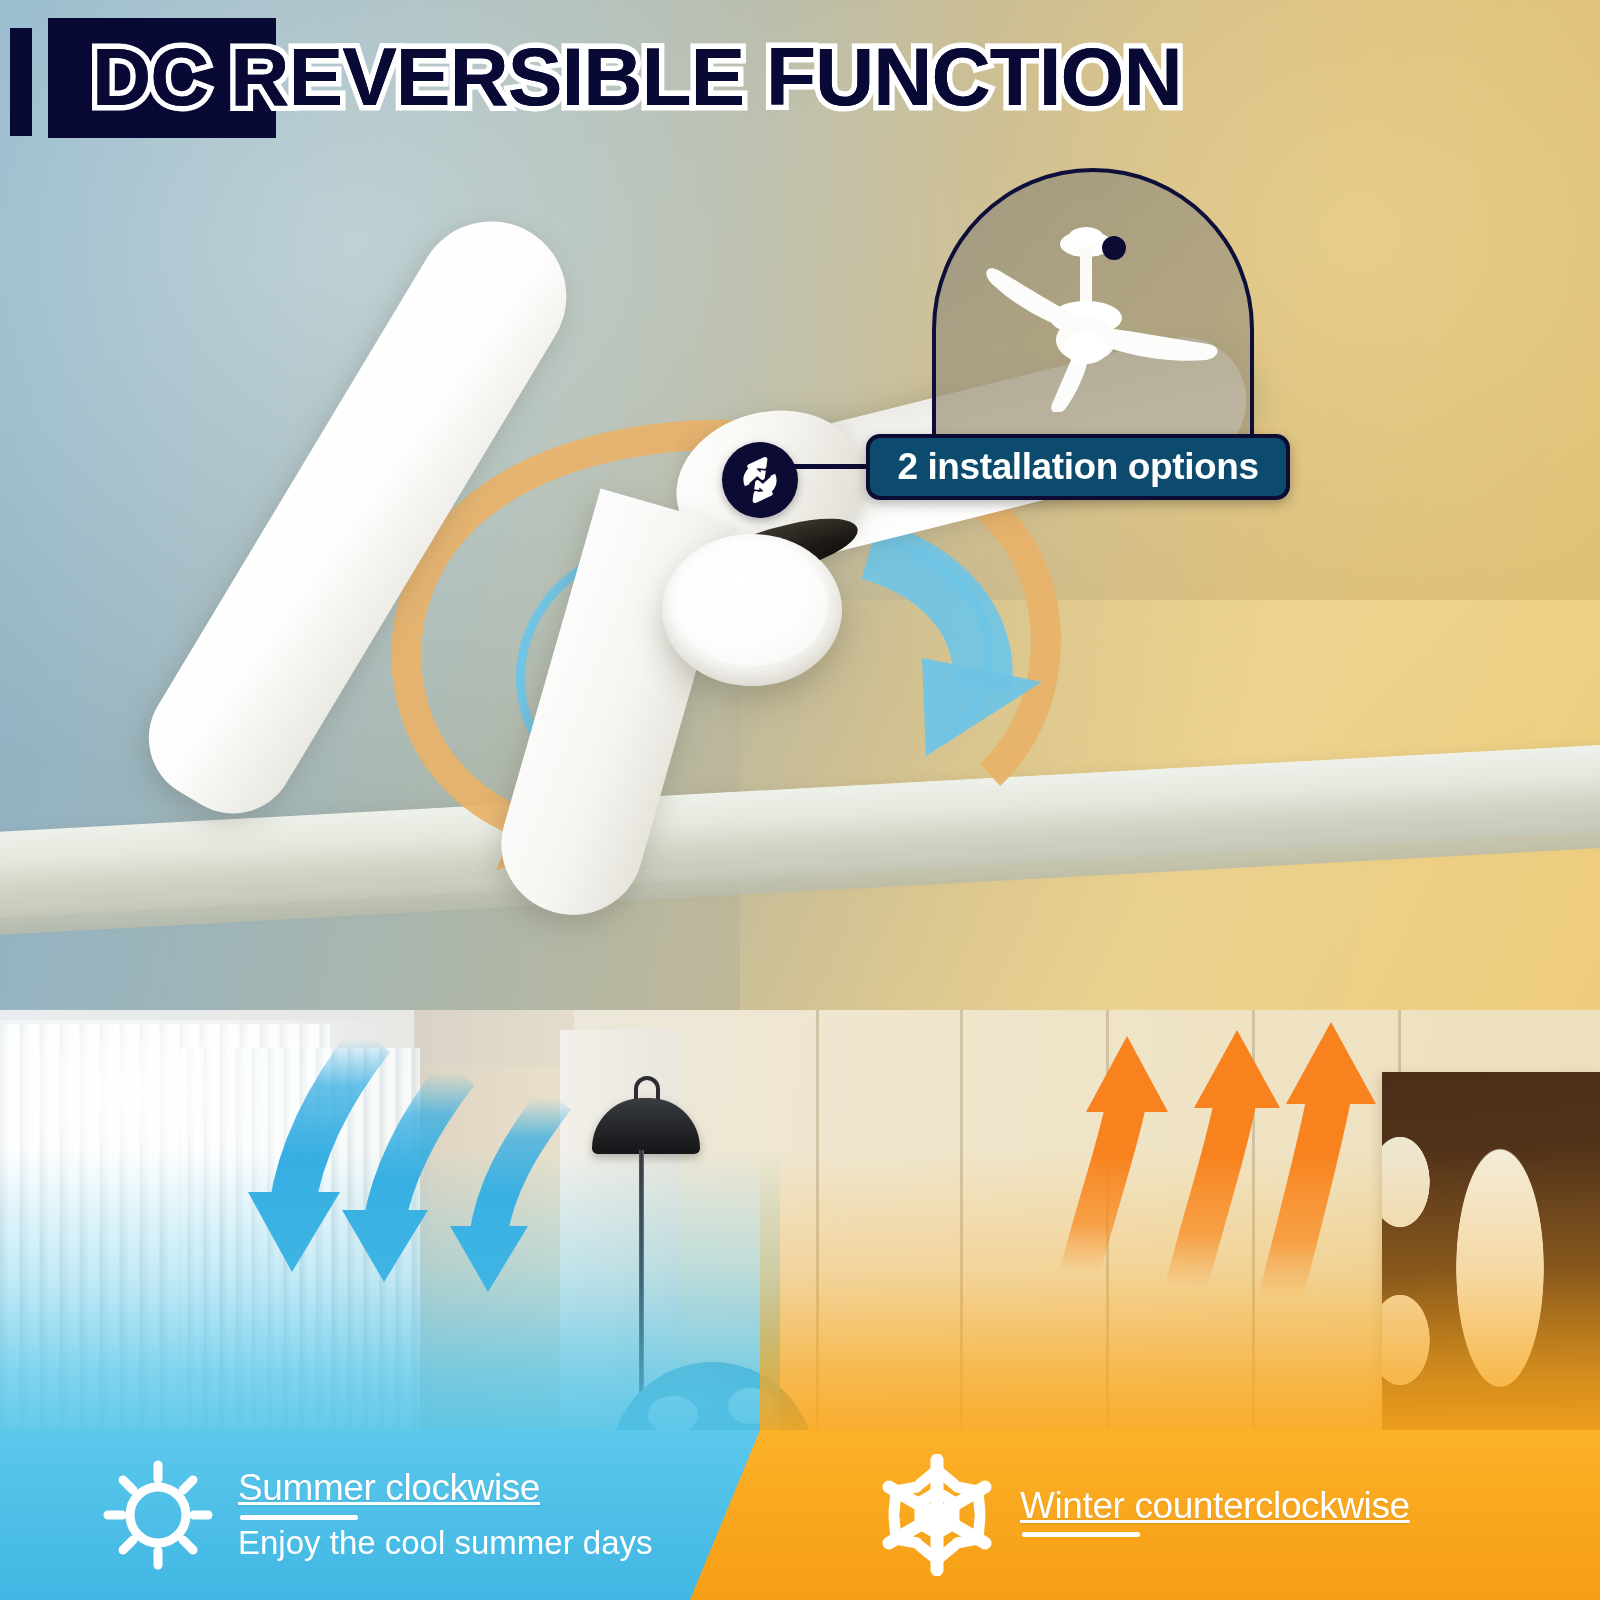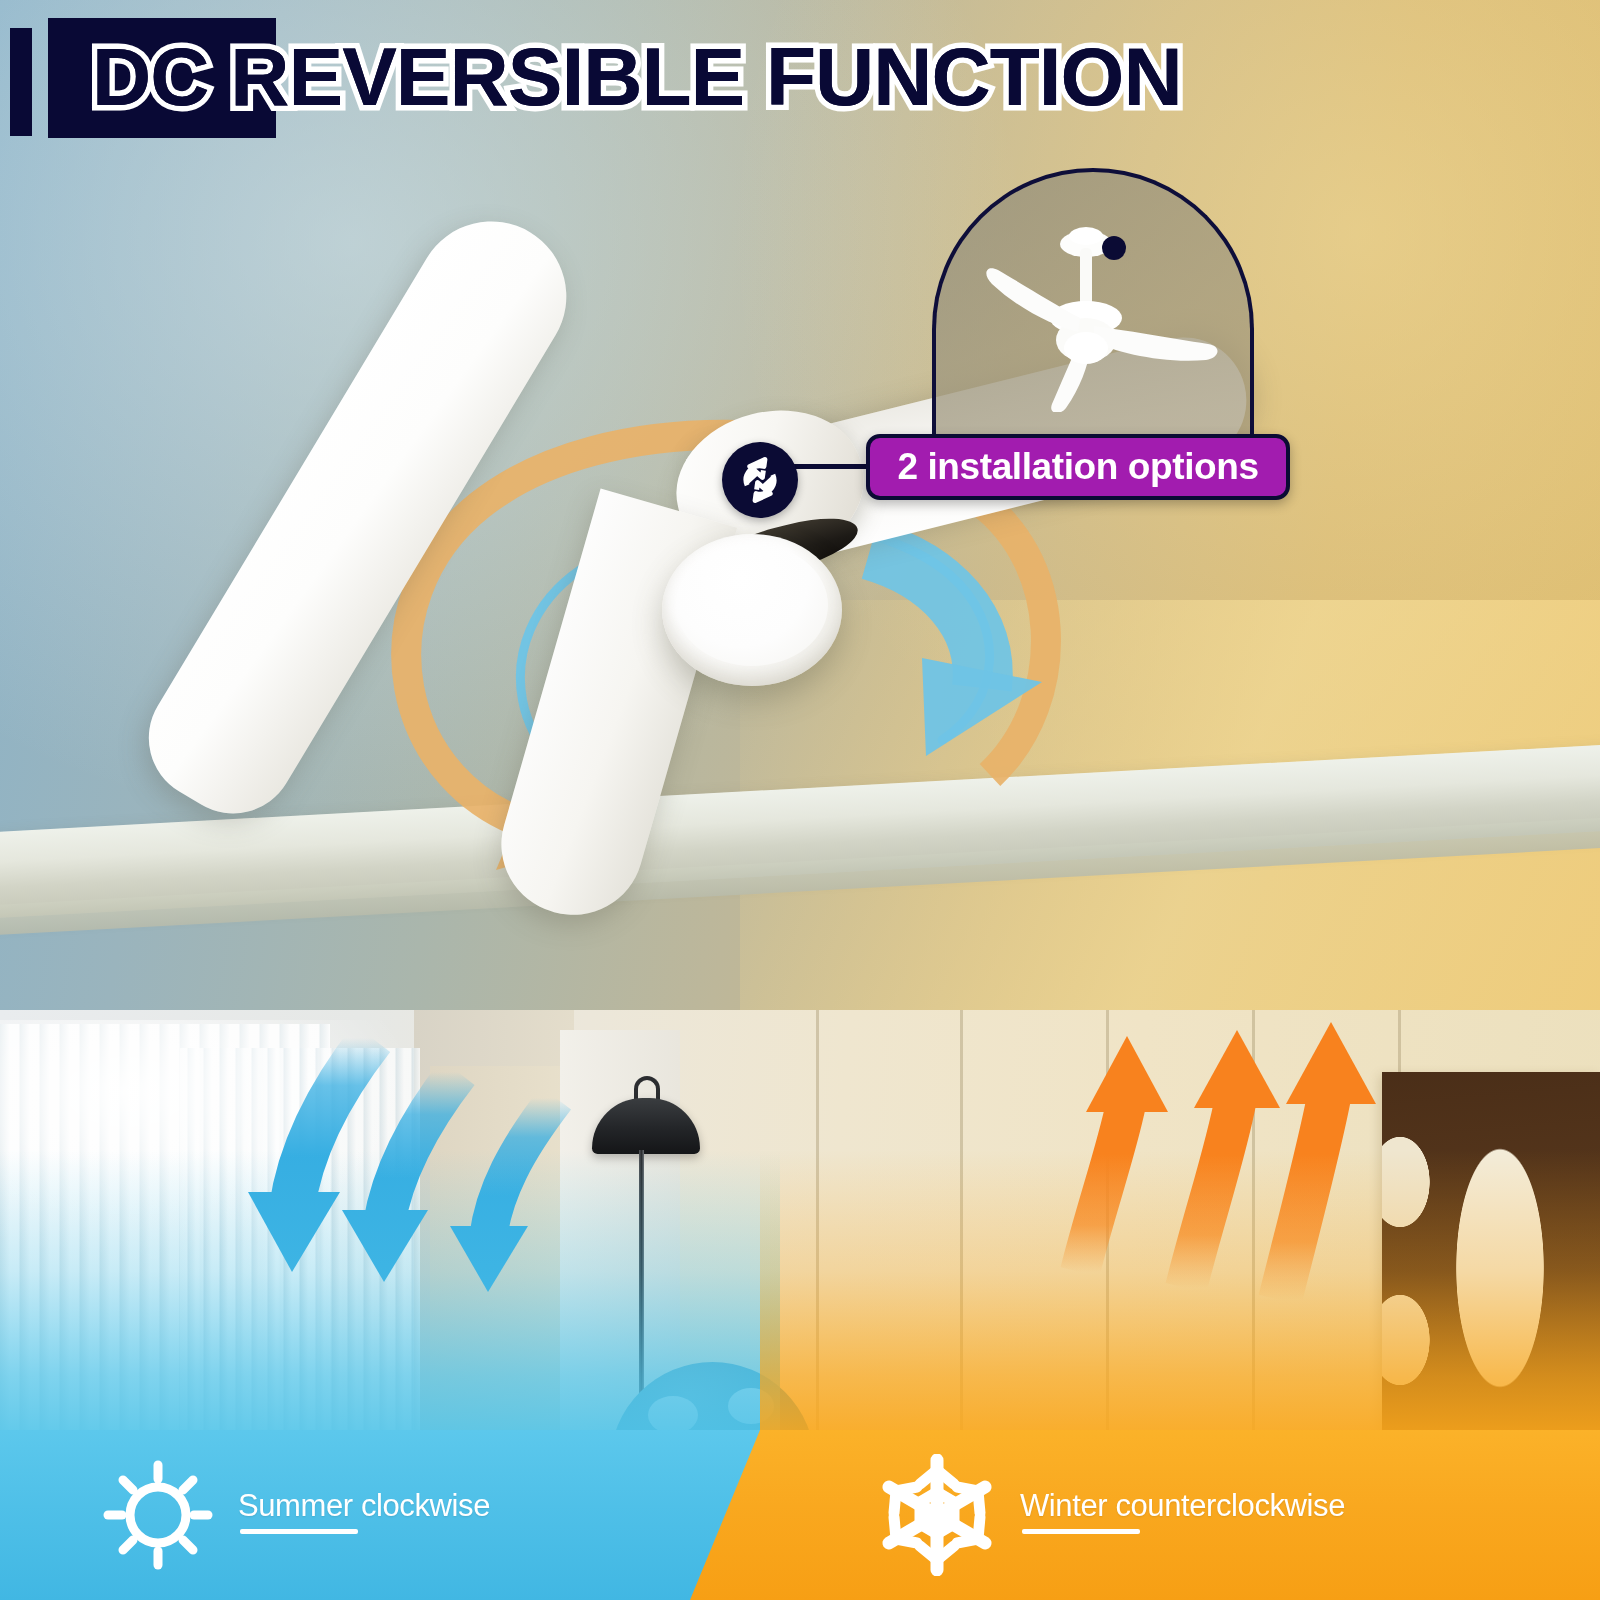--- a/index.html
+++ b/index.html
@@ -103,21 +103,21 @@
   .badge-arch{
     position:absolute;left:932px;top:168px;width:322px;height:330px;
     border:4px solid #0e0e3a;
     border-bottom:none;
     border-radius:161px 161px 14px 14px;
     background:linear-gradient(150deg,rgba(145,140,120,.72) 0%,rgba(160,152,126,.72) 55%,rgba(168,156,124,.72) 100%);
   }
   .arch-fan{position:absolute;left:962px;top:222px;width:262px;height:190px;}
   .badge-pill{
     position:absolute;left:866px;top:434px;width:424px;height:66px;
-    background:#a21caf;border:4px solid #0b0b34;border-radius:14px;
+    background:#0c4a6e;border:4px solid #0b0b34;border-radius:14px;
     display:flex;align-items:center;justify-content:center;
     box-shadow:0 4px 12px rgba(0,0,0,.28);
   }
   .badge-pill span{
     color:#fff;font-size:37px;font-weight:700;letter-spacing:-.4px;white-space:nowrap;
     font-family:"Liberation Sans", sans-serif;
   }
   .badge-connector{
     position:absolute;left:760px;top:464px;width:120px;height:5px;background:#0b0b34;
   }
@@ -249,22 +249,23 @@
     left:0;width:1600px;
     background:linear-gradient(180deg,#fbb229 0%,#f9a81f 45%,#f79f14 100%);
     clip-path:polygon(760px 0, 1600px 0, 1600px 170px, 690px 170px);
   }
   .bar-inner{position:absolute;top:1430px;height:170px;display:flex;align-items:center;}
   .bar-icon{
     flex:0 0 auto;display:flex;align-items:center;justify-content:center;
   }
   .bar-text{margin-left:22px;color:#fff;}
   .bar-title{
-    font-size:31px;font-weight:400;line-height:1.04;letter-spacing:-.4px;white-space:nowrap;
+    font-size:37px;font-weight:400;line-height:1.04;letter-spacing:-.4px;white-space:nowrap;
     text-shadow:0 1px 2px rgba(0,0,0,.1);
+    text-decoration:underline;
   }
   .bar-underline{height:5px;background:#fff;width:118px;margin:7px 0 6px 2px;border-radius:2px;}
   .bar-sub{font-size:33px;font-weight:400;line-height:1.05;white-space:nowrap;}
 </style>
 </head>
 <body>
 
 <div id="stage">
 
   <div class="ceiling-scene">
@@ -416,20 +417,21 @@
           <line x1="23" y1="23" x2="33" y2="33"></line>
           <line x1="83" y1="83" x2="93" y2="93"></line>
           <line x1="23" y1="93" x2="33" y2="83"></line>
           <line x1="83" y1="33" x2="93" y2="23"></line>
         </g>
       </svg>
     </div>
     <div class="bar-text">
       <div class="bar-title">Summer clockwise</div>
       <div class="bar-underline"></div>
+      <div class="bar-sub">Enjoy the cool summer days</div>
     </div>
   </div>
 
   <div class="bar-inner" style="left:876px;">
     <div class="bar-icon">
       <svg width="122" height="122" viewBox="0 0 122 122">
         <g stroke="#fff" stroke-width="13" stroke-linecap="round" fill="none">
           <line x1="61" y1="6" x2="61" y2="116"></line>
           <line x1="13" y1="33" x2="109" y2="89"></line>
           <line x1="13" y1="89" x2="109" y2="33"></line>

